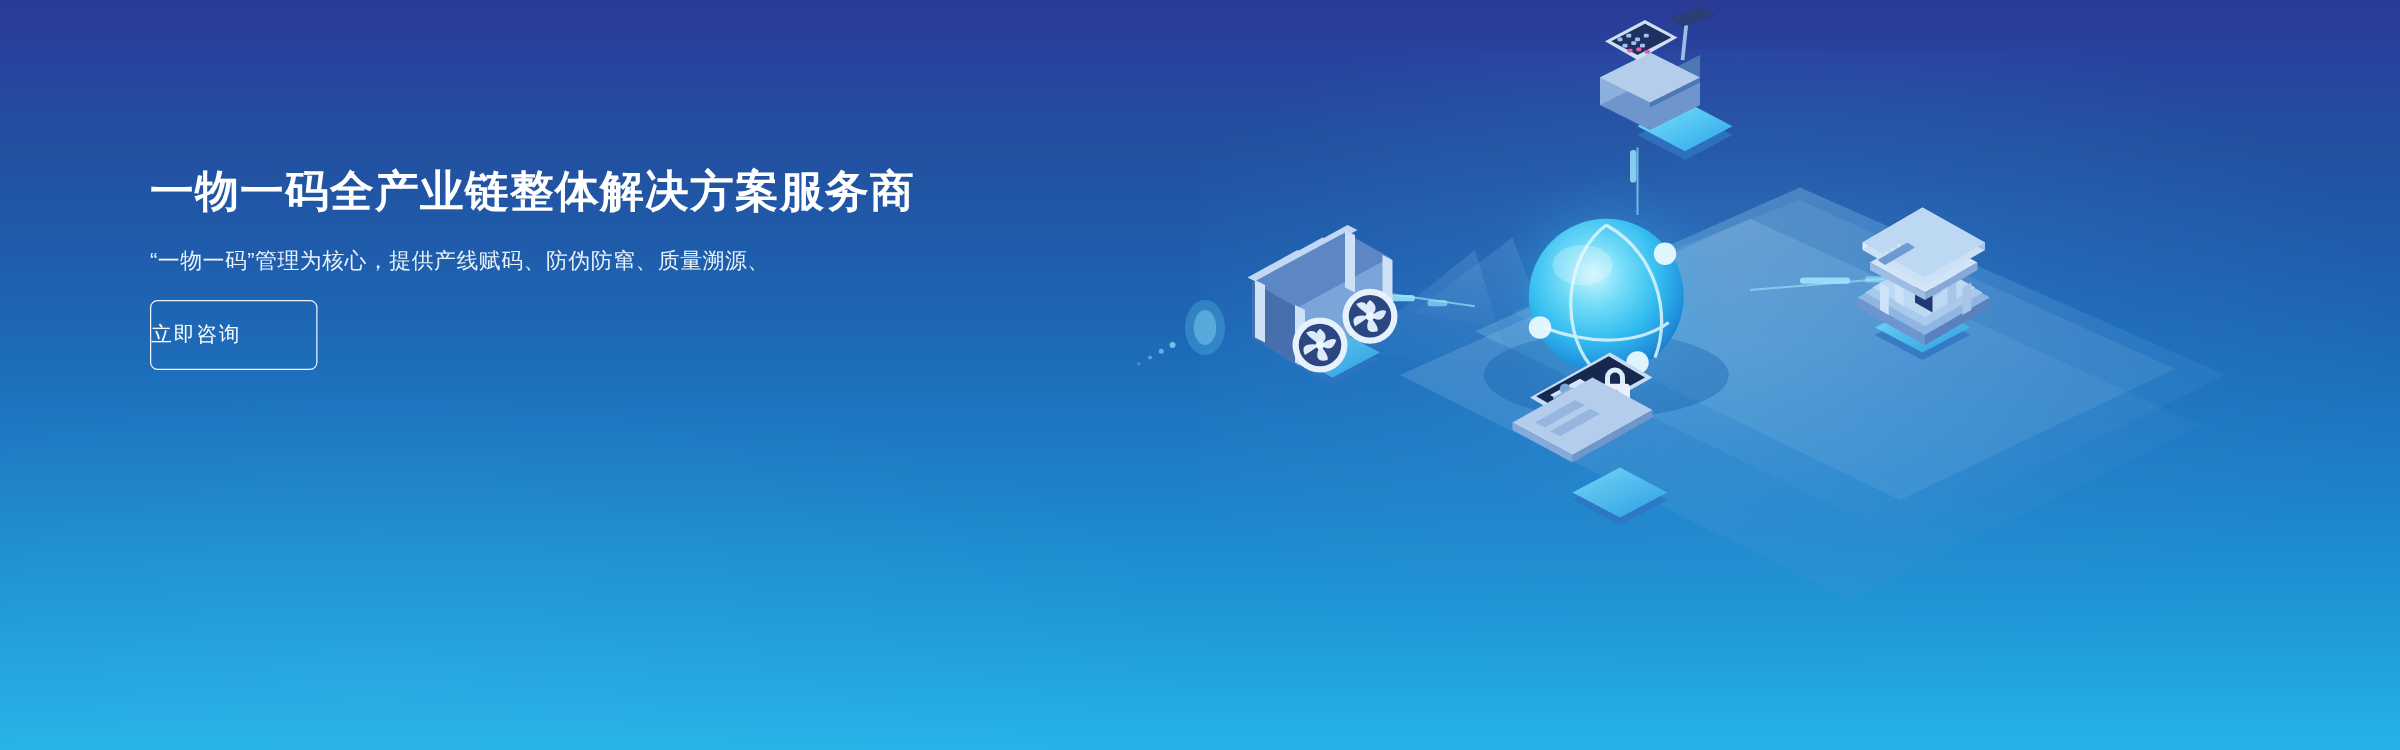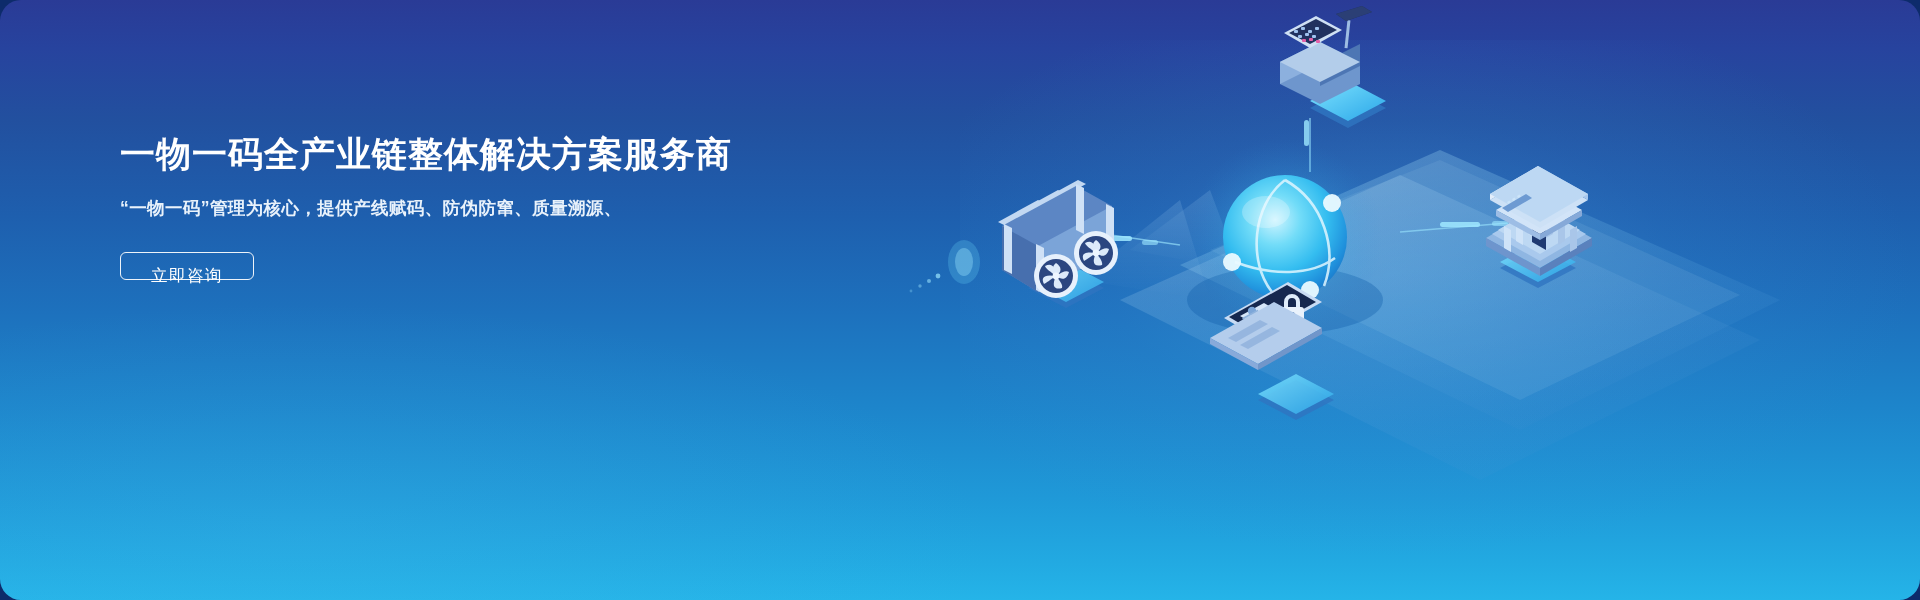--- a/index.html
+++ b/index.html
@@ -20,21 +20,20 @@
     background: linear-gradient(180deg,
         #2a3b96 0%,
         #27439e 8%,
         #22509f 20%,
         #1e5fae 36%,
         #1d71bd 52%,
         #1d85cb 68%,
         #1f99d8 83%,
         #22aae2 94%,
         #25b4e8 100%);
-    border-radius: 21px;
   }
 
   
   .bg-glow {
     position: absolute;
     left: 960px;
     top: 40px;
     width: 960px;
     height: 520px;
     background: radial-gradient(ellipse at 45% 45%,
@@ -71,32 +70,32 @@
     letter-spacing: 1px;
     white-space: nowrap;
   }
   .sub {
     margin: 0;
     padding-top: 16px;
     font-size: 17.5px;
     line-height: 33px;
     color: #e9f2fb;
     letter-spacing: 0.4px;
-    font-weight: bold;
+    font-weight: normal;
   }
   .sub span { display: block; }
 
   .cta {
     display: inline-block;
-    margin-top: 27px;
+    margin-top: 15px;
     padding: 0;
     width: 134px;
-    height: 28px;
+    height: 56px;
     line-height: 44px;
-    text-align: center;
+    text-align: left;
     border: 1px solid rgba(255,255,255,0.92);
     border-radius: 6px;
     background: transparent;
     color: #ffffff;
     font-size: 16.5px;
     letter-spacing: 1.5px;
     cursor: pointer;
     font-family: inherit;
     box-sizing: border-box;
   }

